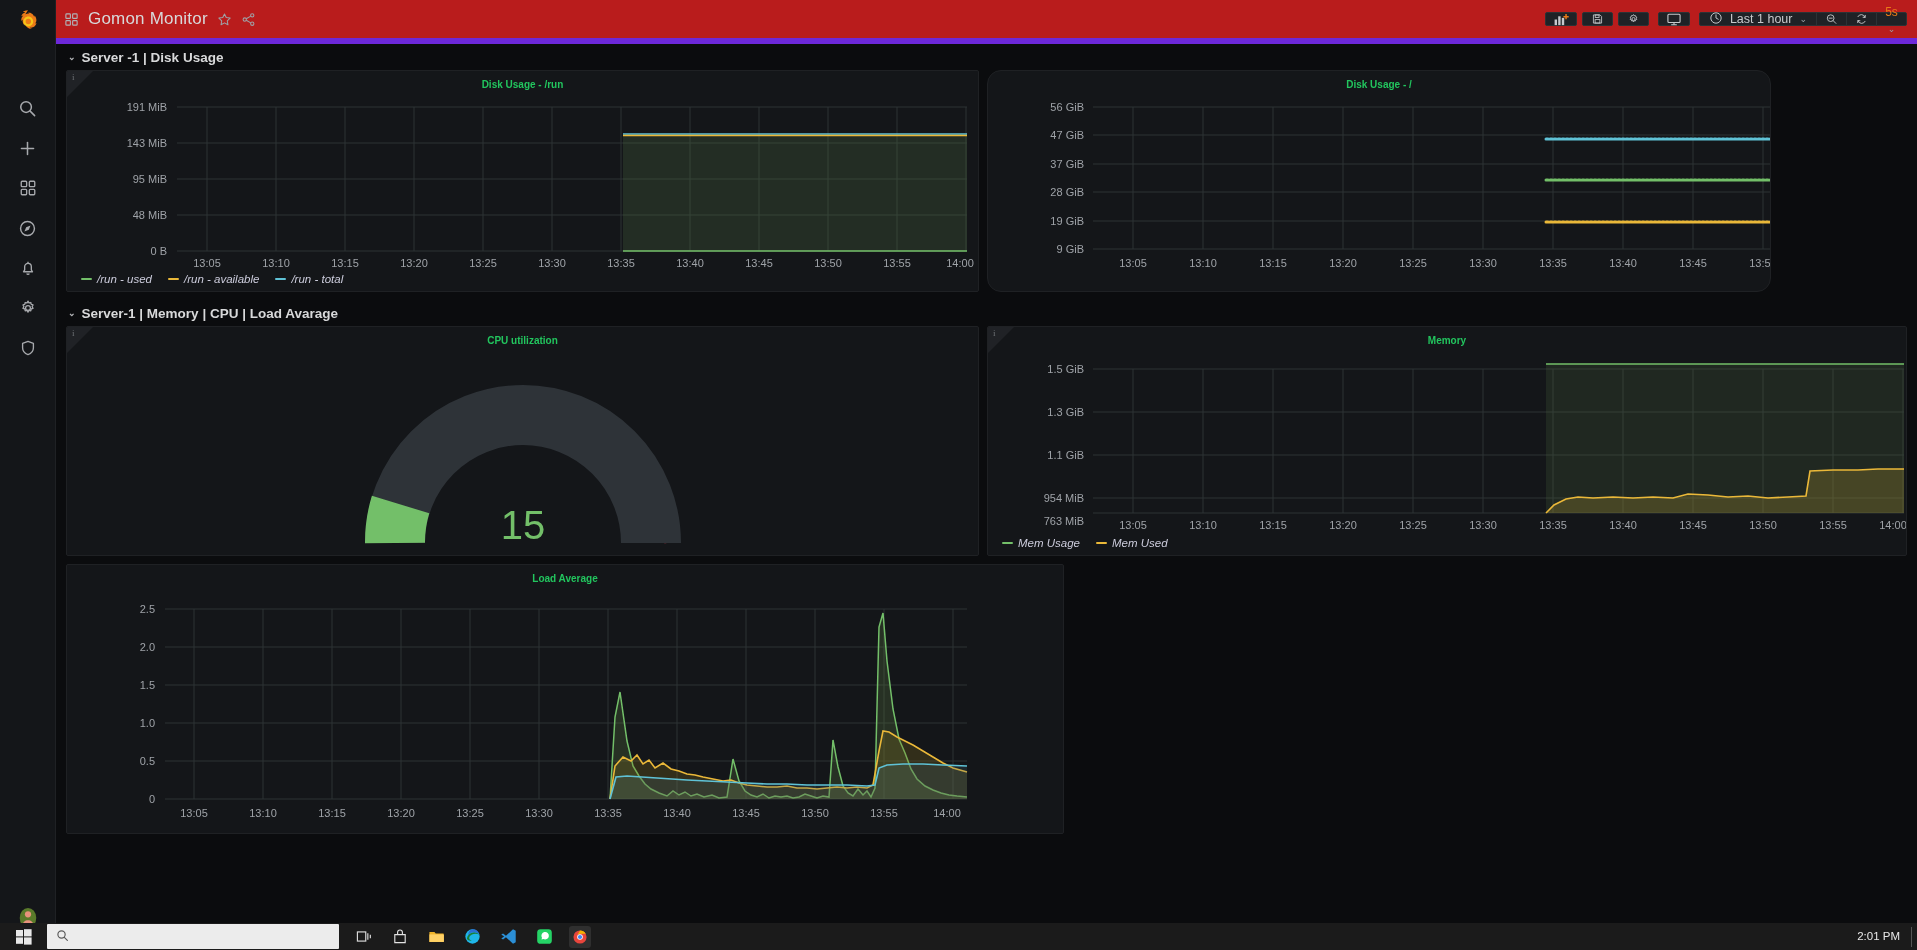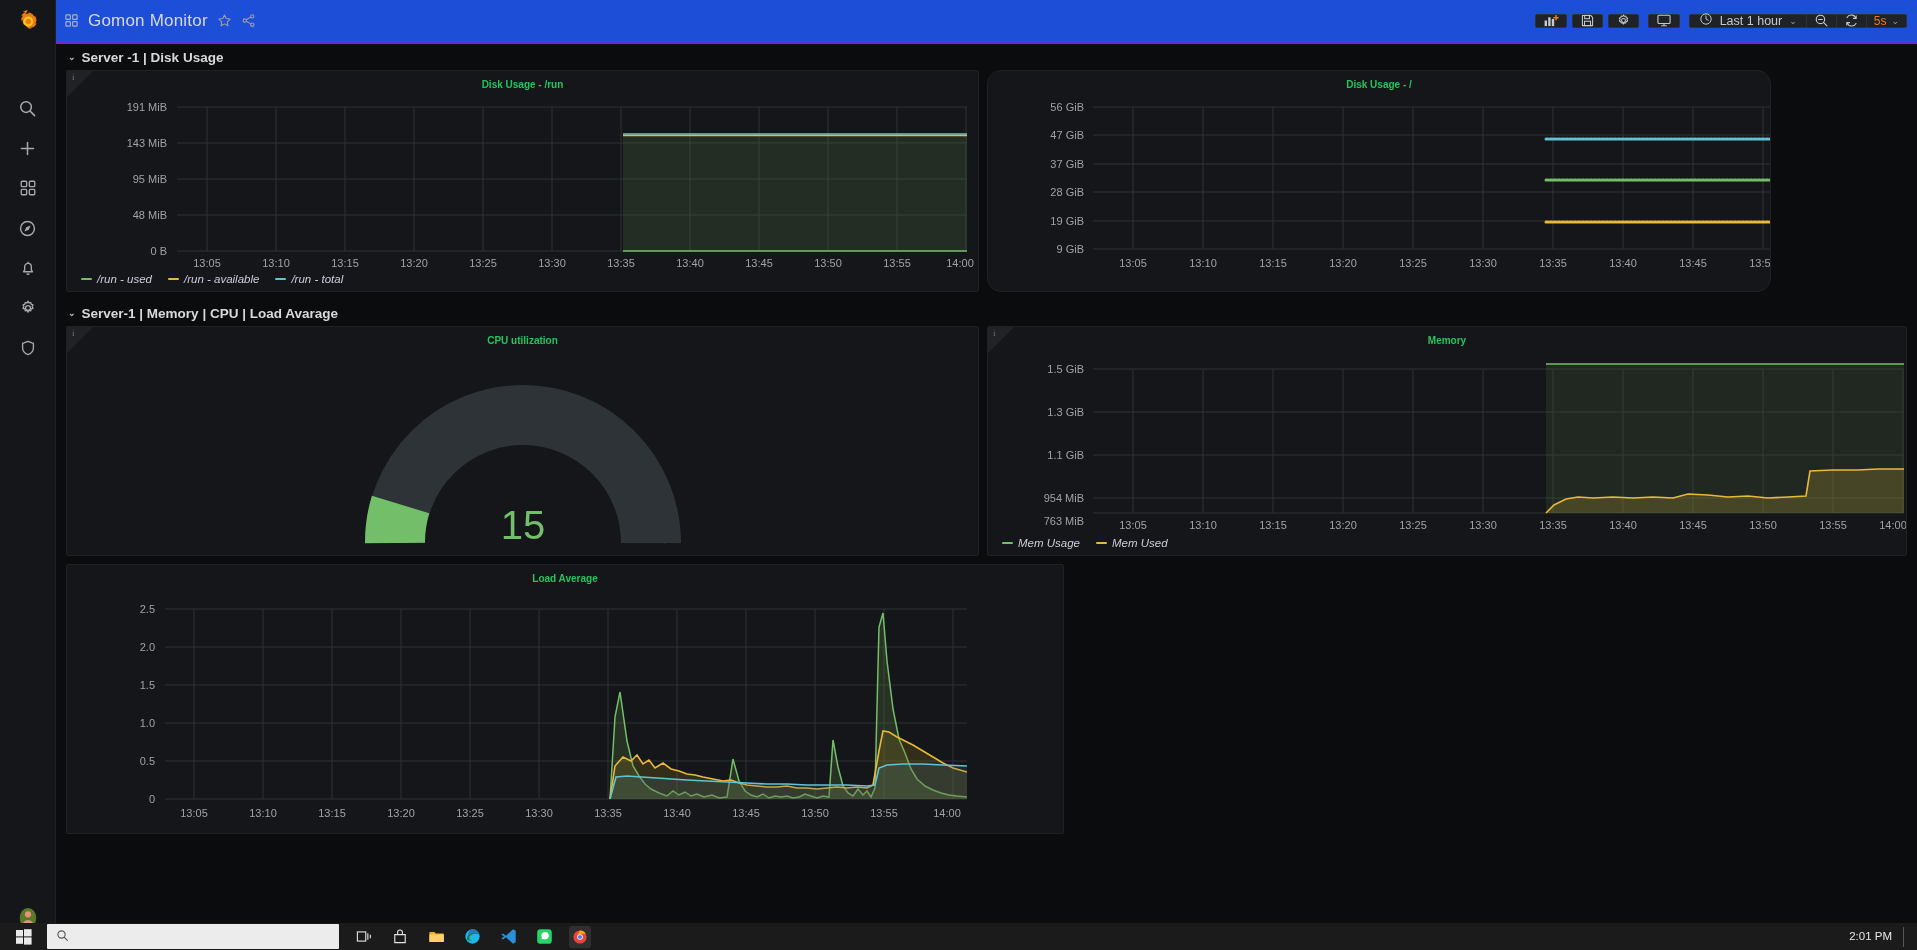--- a/index.html
+++ b/index.html
@@ -26,36 +26,36 @@
   .navicon {
     width: 56px; height: 40px; display: flex; align-items: center; justify-content: center;
     color: #a7a9ad; cursor: pointer;
   }
   .navicon svg { display: block; }
   .navbottom { margin-top: auto; margin-bottom: 12px; }
 
   
   #topbar {
     position: absolute; left: 56px; top: 0; width: 1861px; height: 44px;
-    background: #1d4ed8; border-bottom: 3px solid #6d28d9;
+    background: #b91c1c; border-bottom: 6px solid #6d28d9;
     display: flex; align-items: center; padding: 0 10px 0 8px;
   }
   #topbar .title-wrap { display: flex; align-items: center; gap: 9px; }
   #topbar .dashicon { color: #b0b2b6; display: flex; }
   #topbar .dash-title { font-size: 17px; color: #d8d9da; letter-spacing: .2px; }
   #topbar .tbtn { color: #9fa1a6; cursor: pointer; display: flex; align-items: center; }
   #topbar .right { margin-left: auto; display: flex; align-items: center; gap: 9px; }
   .tb-group { display: flex; align-items: center; }
   .tb-btn {
     height: 14px; min-width: 31px; padding: 0 7px;
     background: #1f2226; border: 1px solid #2c3235; border-radius: 2px;
     display: flex; align-items: center; justify-content: center; gap: 5px;
     color: #c7c9cc; font-size: 12.5px; cursor: pointer;
   }
-  .tb-btn + .tb-btn { margin-left: 5px; }
+  .tb-btn + .tb-btn { margin-left: 5px; flex-direction: column; }
   .tb-seg { display: flex; align-items: center; }
   .tb-seg .tb-btn { border-radius: 0; margin-left: -1px; }
   .tb-seg .tb-btn:first-child { border-radius: 2px 0 0 2px; margin-left: 0; }
   .tb-seg .tb-btn:last-child { border-radius: 0 2px 2px 0; }
   .tb-time { padding: 0 9px; gap: 7px; }
   .refresh-int { color: #eb7b18; font-size: 12px; }
   .caret { font-size: 9px; color: #9aa0a6; }
 
   
   #board {
@@ -108,21 +108,21 @@
     background: #1b1b1b; display: flex; align-items: center; z-index: 20;
   }
   #taskbar .start { width: 47px; height: 27px; display: flex; align-items: center; justify-content: center; }
   #taskbar .searchbox {
     width: 292px; height: 25px; background: #ececec; border-radius: 1px;
     display: flex; align-items: center; gap: 7px; padding: 0 9px;
     color: #4a4a4a; font-size: 11px;
   }
   #taskbar .tb-icons { display: flex; align-items: center; gap: 14px; margin-left: 14px; }
   #taskbar .tk { width: 22px; height: 22px; border-radius: 3px; display:flex; align-items:center; justify-content:center; }
-  #taskbar .tray { margin-left: auto; display: flex; align-items: center; gap: 11px; padding-right: 8px; color: #e8e8e8; font-size: 11.5px; }
+  #taskbar .tray { margin-left: auto; display: flex; align-items: center; gap: 11px; color: #e8e8e8; font-size: 11.5px; }
   .clock { line-height: 1.05; text-align: center; }
 </style>
 </head>
 <body>
 
 <div id="app">
 
   <nav id="sidenav">
     <div class="logo">
       <svg width="24" height="26" viewBox="0 0 24 26">

